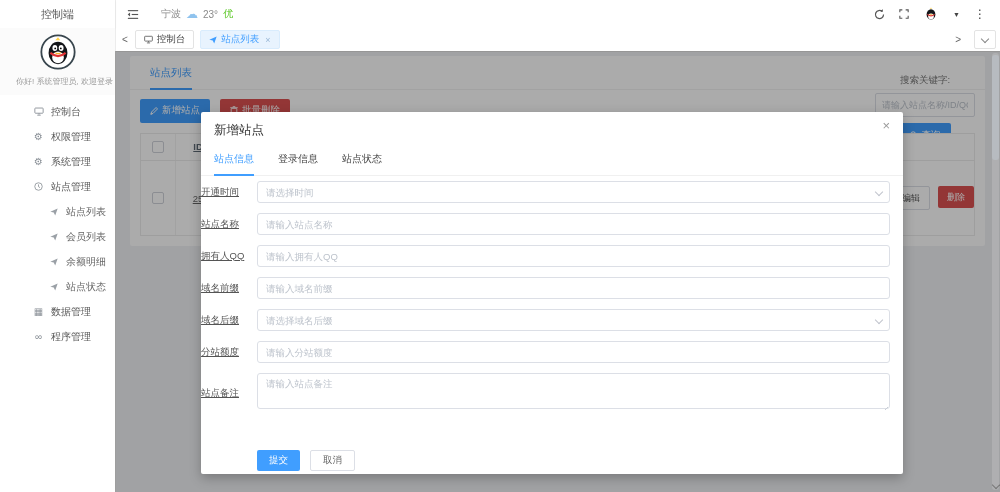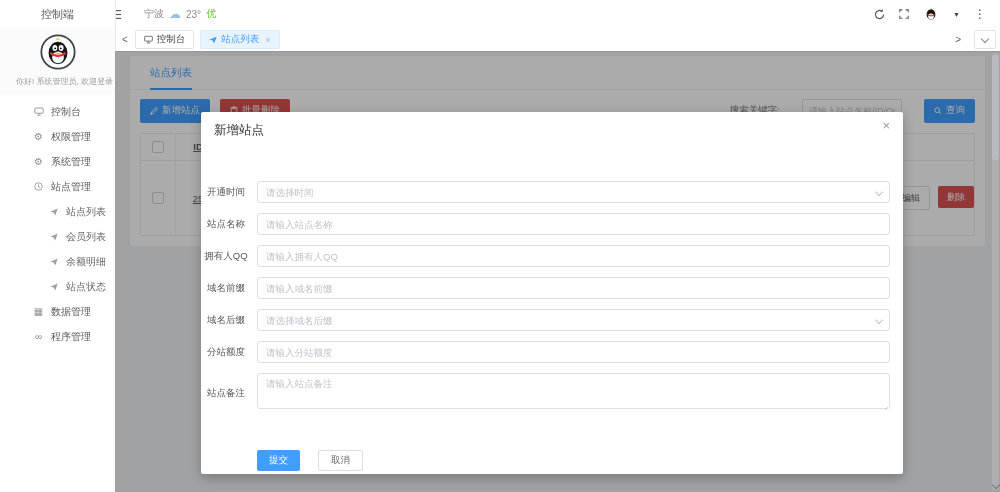--- a/index.html
+++ b/index.html
@@ -17,21 +17,21 @@
   .menu{padding-top:4px;}
   .mi{height:25px;display:flex;align-items:center;padding-left:32px;font-size:10px;
     color:#595959;cursor:pointer;}
   .mi .ic{width:13px;display:inline-flex;justify-content:center;align-items:center;
     color:#8a9097;font-size:10px;line-height:1;}
   .mi .lb{margin-left:6px;white-space:nowrap;}
   .mi.sub{padding-left:47px;color:#666;}
   .mi.sub .ic{color:#9aa0a6;}
 
   
-  .topbar{position:absolute;left:98px;top:0;right:0;height:28px;background:#fff;
+  .topbar{position:absolute;left:115px;top:0;right:0;height:28px;background:#fff;
     border-bottom:1px solid #f0f0f0;display:flex;align-items:center;z-index:4;}
   .collapse{margin-left:12px;display:flex;align-items:center;color:#555;}
   .weather{display:flex;align-items:center;margin-left:22px;font-size:10px;color:#8a8a8a;gap:5px;}
   .cloud{color:#8fc3ee;font-size:12px;line-height:1;}
   .aq{color:#52c41a;}
   .top-right{margin-left:auto;display:flex;align-items:center;gap:14px;margin-right:14px;color:#555;}
   .mini-avatar{width:16px;height:16px;display:block;}
   .caret{font-size:7px;color:#444;}
   .dots{font-size:12px;color:#444;letter-spacing:0;}
 
@@ -56,21 +56,21 @@
   .card{position:absolute;left:15px;top:5px;width:855px;height:190px;background:#fff;
     border-radius:2px;}
   .ct-row{position:absolute;top:0;left:0;right:0;height:33px;border-bottom:1px solid #f2f2f2;}
   .ct-row .ct{position:absolute;left:20px;top:10px;font-size:10.5px;color:var(--primary);
     padding-bottom:8px;border-bottom:2px solid var(--primary);}
   .toolbar{position:absolute;top:42px;left:10px;right:10px;height:25px;display:flex;align-items:center;}
   .btn{display:inline-flex;align-items:center;justify-content:center;gap:4px;height:24px;
     border-radius:2px;font-size:9.5px;padding:0 10px;border:none;cursor:pointer;}
   .btn-blue{background:var(--primary);color:#fff;}
   .btn-red{background:var(--danger);color:#fff;margin-left:10px;}
-  .search-group{margin-left:auto;display:flex;align-items:center;gap:22px;}
+  .search-group{margin-left:auto;display:flex;align-items:center;gap:6px;flex-direction:column;}
   .search-label{font-size:9.5px;color:#777;}
   .search-input{width:86px;height:22px;border:1px solid #dcdfe6;border-radius:2px;font-size:9px;
     padding:0 6px;color:#333;outline:none;}
   .search-input::placeholder{color:#bdc3cc;}
   .tbl{position:absolute;top:77px;left:10px;right:10px;bottom:10px;border:1px solid #ececec;
     font-size:9.5px;color:#666;}
   .thead{display:flex;height:26px;line-height:26px;border-bottom:1px solid #ececec;background:#fff;
     font-weight:bold;color:#5f6a76;}
   .trow{display:flex;height:74px;border-bottom:1px solid #ececec;position:relative;align-items:center;}
   .c1{width:34px;display:flex;align-items:center;justify-content:center;border-right:1px solid #f2f2f2;height:100%;}
@@ -93,32 +93,32 @@
   .modal{position:absolute;left:201px;top:112px;width:702px;height:362px;background:#fff;
     border-radius:2px;box-shadow:0 4px 12px rgba(0,0,0,.25);z-index:10;}
   .m-title{position:absolute;left:13px;top:10px;font-size:12.5px;color:#333;}
   .m-close{position:absolute;right:13px;top:7px;font-size:13px;color:#999;cursor:pointer;line-height:1;}
   .m-tabs{position:absolute;left:13px;top:40px;right:13px;height:24px;display:flex;gap:24px;}
   .m-tabs:after{content:"";position:absolute;left:-13px;right:-13px;bottom:0;height:1px;background:#f0f0f0;}
   .m-tab{font-size:10px;color:#444;padding-bottom:8px;cursor:pointer;}
   .m-tab.active{color:var(--primary);border-bottom:2px solid var(--primary);position:relative;z-index:1;}
   .m-form{position:absolute;left:0;top:69px;right:13px;}
   .frow{display:flex;align-items:center;margin-bottom:10px;}
-  .flabel{width:50px;text-align:center;font-size:9.5px;color:#555;flex:0 0 50px;}
+  .flabel{width:50px;text-align:left;font-size:9.5px;color:#555;flex:0 0 50px;text-decoration:underline;}
   .fctl{flex:1;margin-left:6px;position:relative;border-radius:10px;}
   .fctl input{width:100%;height:22px;box-sizing:border-box;border:1px solid #dcdfe6;border-radius:3px;
     font-size:9.5px;padding:0 8px;color:#333;outline:none;background:#fff;}
   .fctl textarea{width:100%;height:36px;box-sizing:border-box;border:1px solid #dcdfe6;border-radius:3px;
     font-size:9.5px;padding:4px 8px;color:#333;outline:none;resize:none;font-family:inherit;}
   .fctl input::placeholder,.fctl textarea::placeholder{color:#bdc3cc;}
   .sel-arrow{position:absolute;right:8px;top:8px;width:5px;height:5px;border-right:1px solid #c0c4cc;
     border-bottom:1px solid #c0c4cc;transform:rotate(45deg);pointer-events:none;}
   .grip{position:absolute;right:2px;bottom:3px;width:7px;height:7px;pointer-events:none;
     background:linear-gradient(135deg,transparent 50%,#c9ced6 50%,#c9ced6 57%,transparent 57%,transparent 72%,#c9ced6 72%,#c9ced6 79%,transparent 79%);}
-  .m-actions{position:absolute;left:56px;top:338px;display:flex;gap:18px;}
+  .m-actions{position:absolute;left:56px;top:338px;display:flex;gap:10px;}
   .btn-submit{height:21px;padding:0 12px;background:var(--primary);color:#fff;border:none;
     border-radius:2px;font-size:9.5px;cursor:pointer;}
   .btn-cancel{height:21px;padding:0 12px;background:#fff;color:#666;border:1px solid #dcdfe6;
     border-radius:2px;font-size:9.5px;cursor:pointer;}
 
   
   .scrollbar{position:absolute;right:1px;top:53px;width:7px;bottom:2px;z-index:12;
     background:rgba(255,255,255,.15);border-radius:3px;}
   .thumb{position:absolute;top:2px;left:0;width:7px;height:105px;background:#b7bbc0;border-radius:3px;}
   .scroll-arrow{position:absolute;bottom:2px;left:1px;width:5px;height:5px;border-right:1px solid #777;
@@ -348,20 +348,25 @@
         </div>
       </div>
     </div>
   </div>
 
   <div class="overlay"></div>
 
   <div class="modal">
     <div class="m-title">新增站点</div>
     <span class="m-close">×</span>
+    <div class="m-tabs" id="modal-tabs">
+        <span class="m-tab active">站点信息</span>
+        <span class="m-tab">登录信息</span>
+        <span class="m-tab">站点状态</span>
+      </div>
     <div class="m-form" id="modal-form">
         <div class="frow">
           <span class="flabel">开通时间</span>
           <div class="fctl"><input placeholder="请选择时间" style=""><span class="sel-arrow"></span></div>
         </div>
         <div class="frow">
           <span class="flabel">站点名称</span>
           <div class="fctl"><input placeholder="请输入站点名称" style=""></div>
         </div>
         <div class="frow">

